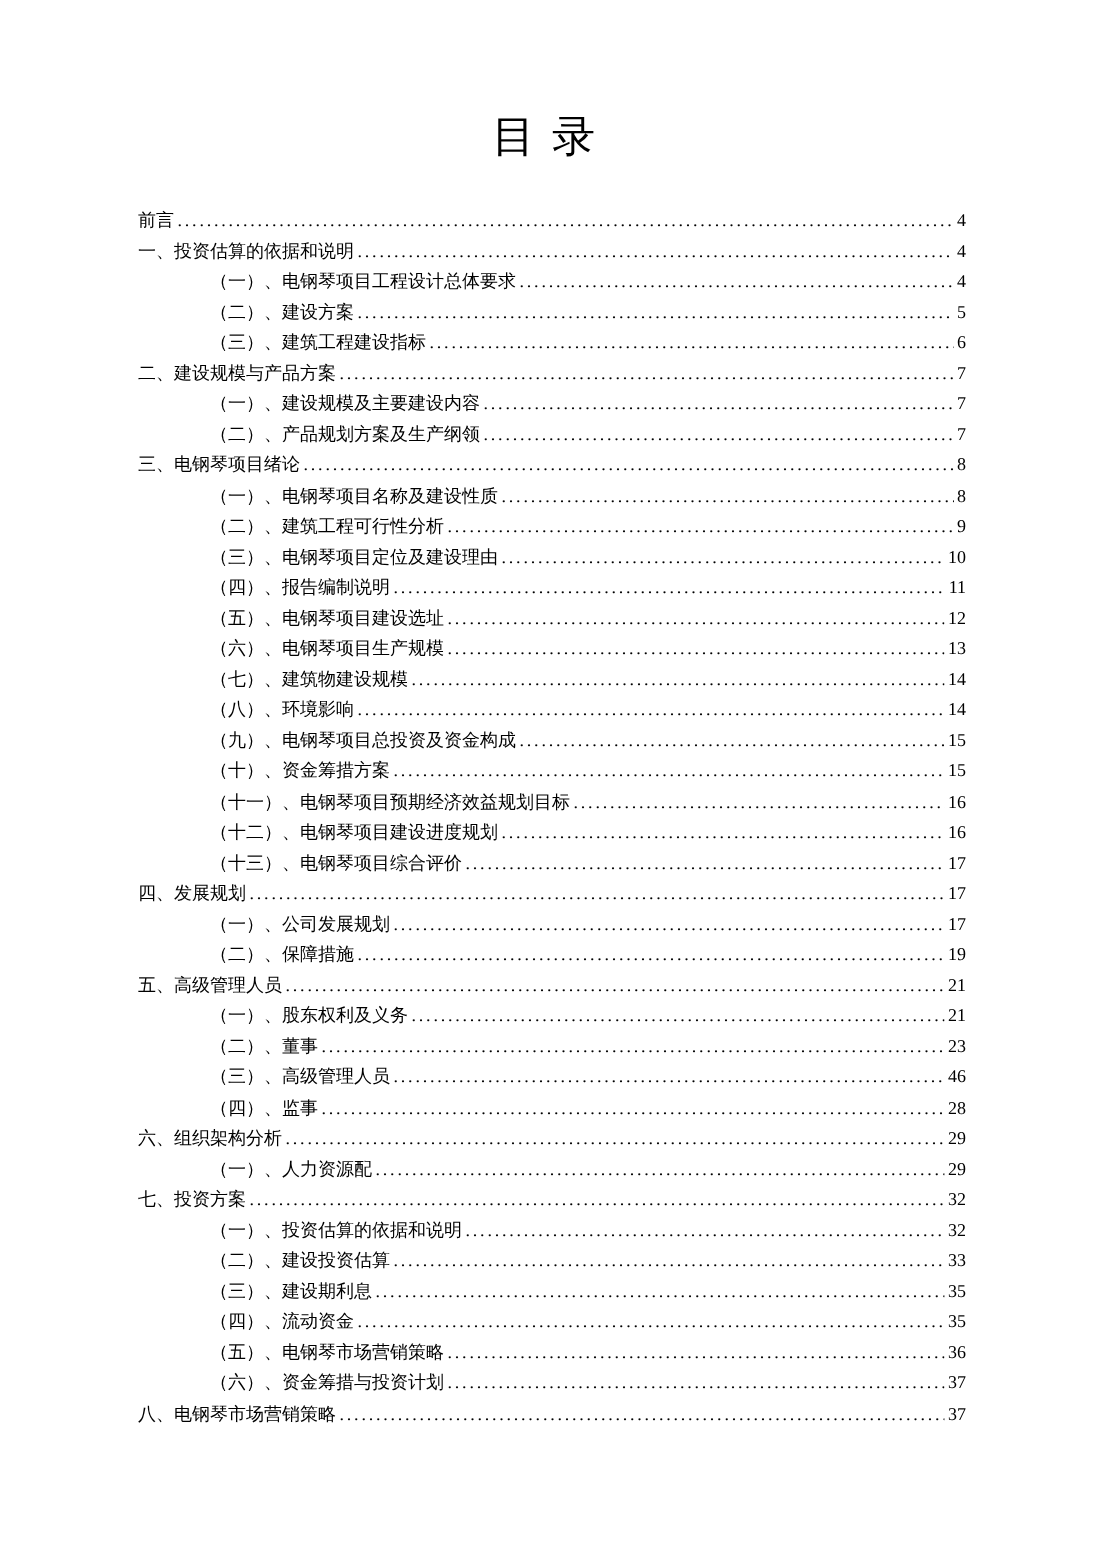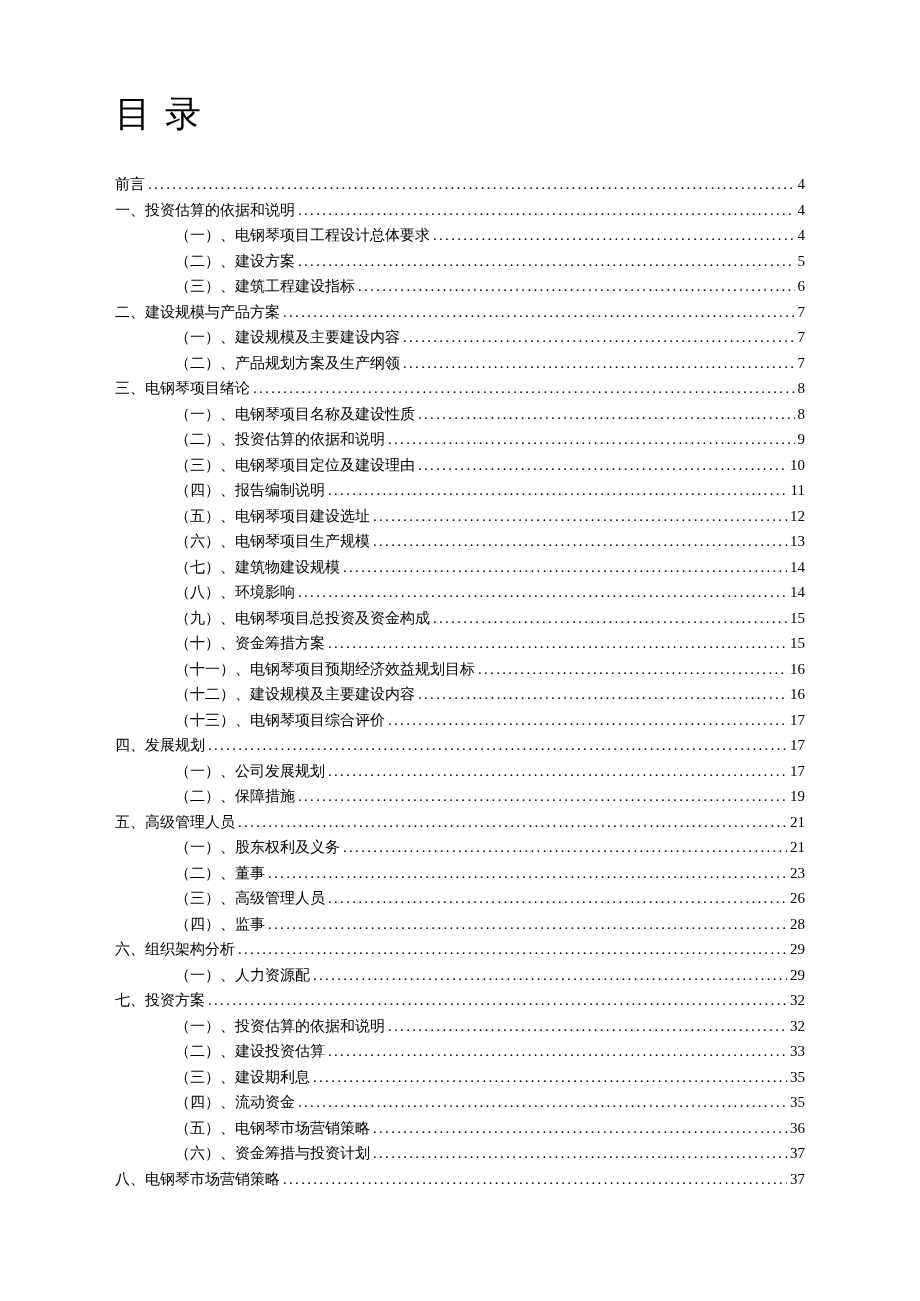--- a/index.html
+++ b/index.html
@@ -9,21 +9,21 @@
     }
     body {
       width: 920px;
       height: 1301px;
       background: #fff;
       font-family: "SimSun", "宋体", serif;
       color: #000;
       padding: 90px 115px 60px 115px;
     }
     .title {
-      text-align: left;
+      text-align: center;
       font-size: 36px;
       letter-spacing: 14px;
       margin-bottom: 38px;
       font-weight: normal;
     }
     .toc {
       font-size: 15px;
       line-height: 1.0;
     }
     .toc-line {
@@ -107,21 +107,21 @@
       <span class="toc-text">三、电钢琴项目绪论</span>
       <span class="dots"></span>
       <span class="page-no">8</span>
     </div>
     <div class="toc-line level-1">
       <span class="toc-text">（一）、电钢琴项目名称及建设性质</span>
       <span class="dots"></span>
       <span class="page-no">8</span>
     </div>
     <div class="toc-line level-1">
-      <span class="toc-text">（二）、投资估算的依据和说明</span>
+      <span class="toc-text">（二）、建筑工程可行性分析</span>
       <span class="dots"></span>
       <span class="page-no">9</span>
     </div>
     <div class="toc-line level-1">
       <span class="toc-text">（三）、电钢琴项目定位及建设理由</span>
       <span class="dots"></span>
       <span class="page-no">10</span>
     </div>
     <div class="toc-line level-1">
       <span class="toc-text">（四）、报告编制说明</span>
@@ -157,21 +157,21 @@
       <span class="toc-text">（十）、资金筹措方案</span>
       <span class="dots"></span>
       <span class="page-no">15</span>
     </div>
     <div class="toc-line level-1">
       <span class="toc-text">（十一）、电钢琴项目预期经济效益规划目标</span>
       <span class="dots"></span>
       <span class="page-no">16</span>
     </div>
     <div class="toc-line level-1">
-      <span class="toc-text">（十二）、建设规模及主要建设内容</span>
+      <span class="toc-text">（十二）、电钢琴项目建设进度规划</span>
       <span class="dots"></span>
       <span class="page-no">16</span>
     </div>
     <div class="toc-line level-1">
       <span class="toc-text">（十三）、电钢琴项目综合评价</span>
       <span class="dots"></span>
       <span class="page-no">17</span>
     </div>
     <div class="toc-line level-0">
       <span class="toc-text">四、发展规划</span>
@@ -199,21 +199,21 @@
       <span class="page-no">21</span>
     </div>
     <div class="toc-line level-1">
       <span class="toc-text">（二）、董事</span>
       <span class="dots"></span>
       <span class="page-no">23</span>
     </div>
     <div class="toc-line level-1">
       <span class="toc-text">（三）、高级管理人员</span>
       <span class="dots"></span>
-      <span class="page-no">26</span>
+      <span class="page-no">46</span>
     </div>
     <div class="toc-line level-1">
       <span class="toc-text">（四）、监事</span>
       <span class="dots"></span>
       <span class="page-no">28</span>
     </div>
     <div class="toc-line level-0">
       <span class="toc-text">六、组织架构分析</span>
       <span class="dots"></span>
       <span class="page-no">29</span>

